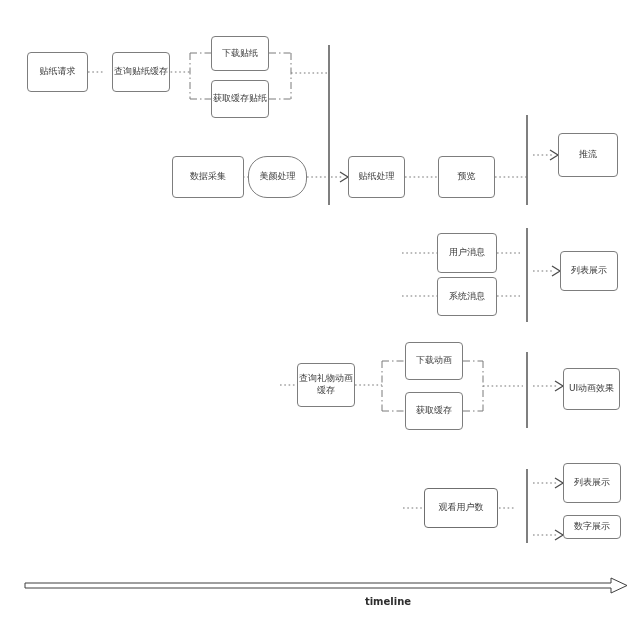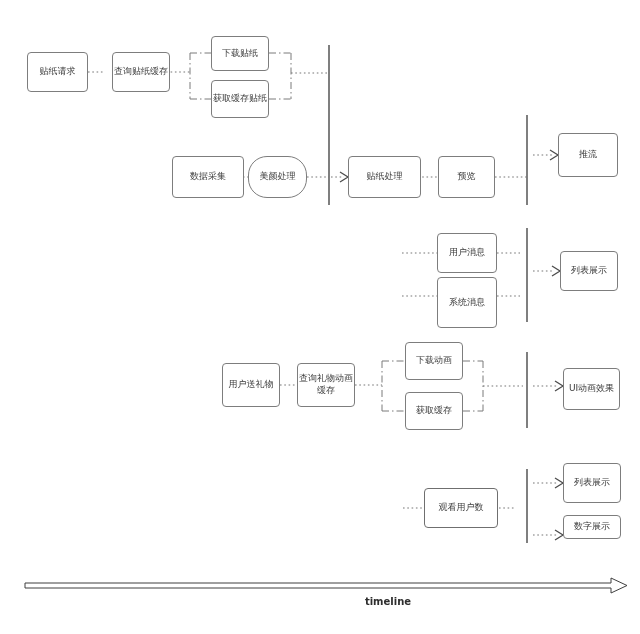--- a/index.html
+++ b/index.html
@@ -14,25 +14,25 @@
   .node{position:absolute;display:flex;align-items:center;justify-content:center;
         text-align:center;border:1px solid #7d7d7d;border-radius:4px;background:#fff;
         font-size:9px;color:#3a3a3a;line-height:1.3;padding:1px;box-sizing:border-box;}
   
   .n-sticker-request{left:27px;top:52px;width:61px;height:40px;}
   .n-query-sticker-cache{left:112px;top:52px;width:58px;height:40px;}
   .n-download-sticker{left:211px;top:36px;width:58px;height:35px;}
   .n-get-cached-sticker{left:211px;top:80px;width:58px;height:38px;}
   .n-data-capture{left:172px;top:156px;width:72px;height:42px;}
   .n-beauty-process{left:248px;top:156px;width:59px;height:42px;border-radius:19px;}
-  .n-sticker-process{left:348px;top:156px;width:73px;height:42px;}
+  .n-sticker-process{left:348px;top:156px;width:57px;height:42px;}
   .n-preview{left:438px;top:156px;width:57px;height:42px;}
   .n-push-stream{left:558px;top:133px;width:60px;height:44px;}
   .n-user-message{left:437px;top:233px;width:60px;height:40px;}
-  .n-system-message{left:437px;top:277px;width:60px;height:51px;}
+  .n-system-message{left:437px;top:277px;width:60px;height:39px;}
   .n-list-display-messages{left:560px;top:251px;width:58px;height:40px;}
   .n-user-send-gift{left:222px;top:363px;width:58px;height:44px;}
   .n-query-gift-anim-cache{left:297px;top:363px;width:58px;height:44px;}
   .n-download-anim{left:405px;top:342px;width:58px;height:38px;}
   .n-get-cache{left:405px;top:392px;width:58px;height:38px;}
   .n-ui-anim-effect{left:563px;top:368px;width:57px;height:42px;}
   .n-viewer-count{left:424px;top:488px;width:74px;height:40px;border-width:1.5px;border-color:#6f6f6f;}
   .n-list-display-viewers{left:563px;top:463px;width:58px;height:40px;}
   .n-number-display{left:563px;top:515px;width:58px;height:24px;}
   .timeline-label{position:absolute;left:338px;top:596px;width:100px;text-align:center;
@@ -116,21 +116,20 @@
   <div class="node n-download-sticker">下载贴纸</div>
   <div class="node n-get-cached-sticker">获取缓存贴纸</div>
   <div class="node n-data-capture">数据采集</div>
   <div class="node n-beauty-process">美颜处理</div>
   <div class="node n-sticker-process">贴纸处理</div>
   <div class="node n-preview">预览</div>
   <div class="node n-push-stream">推流</div>
   <div class="node n-user-message">用户消息</div>
   <div class="node n-system-message">系统消息</div>
   <div class="node n-list-display-messages">列表展示</div>
-  <div class="node n-user-send-gift">用户送礼物</div>
   <div class="node n-query-gift-anim-cache">查询礼物动画缓存</div>
   <div class="node n-download-anim">下载动画</div>
   <div class="node n-get-cache">获取缓存</div>
   <div class="node n-ui-anim-effect">UI动画效果</div>
   <div class="node n-viewer-count">观看用户数</div>
   <div class="node n-list-display-viewers">列表展示</div>
   <div class="node n-number-display">数字展示</div>
 
   <div class="timeline-label">timeline</div>
 </div>

